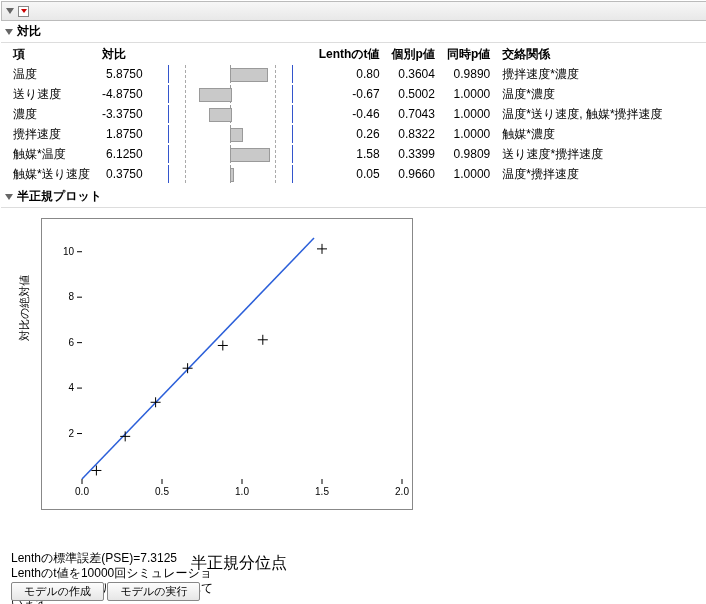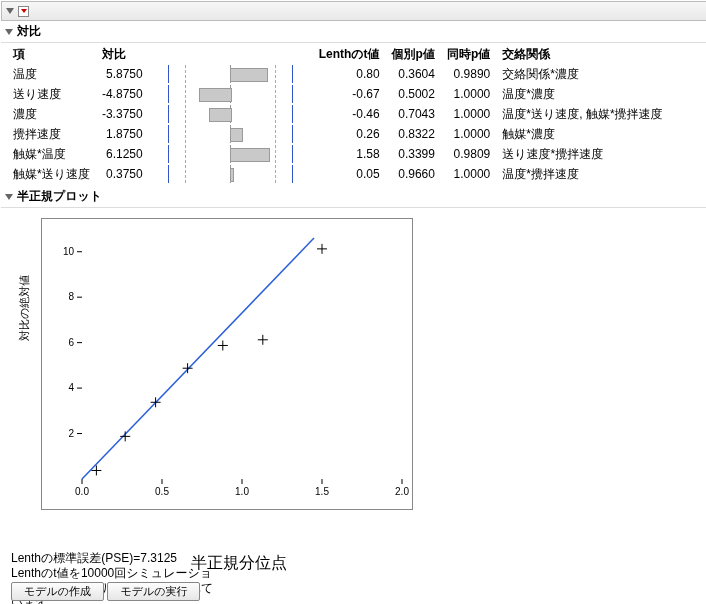--- a/index.html
+++ b/index.html
@@ -59,21 +59,21 @@
               <div style="position:absolute;top:0;bottom:0;left:30px;border-left:1px dashed #aaa"></div>
               <div style="position:absolute;top:0;bottom:0;left:120px;border-left:1px dashed #aaa"></div>
               <div style="position:absolute;top:0;bottom:0;left:13px;border-left:1px solid #35c"></div>
               <div style="position:absolute;top:0;bottom:0;left:137px;border-left:1px solid #35c"></div>
               <div class="bar" style="left:75px;width:36.71875px"></div>
             </div>
           </td>
           <td class="num">0.80</td>
           <td class="num">0.3604</td>
           <td class="num">0.9890</td>
-          <td>交絡関係*濃度</td>
+          <td>攪拌速度*濃度</td>
         </tr>
         <tr>
           <td>送り速度</td>
           <td class="num">-4.8750</td>
           <td class="chart-col">
             <div class="chart-cell">
               <div style="position:absolute;top:0;bottom:0;left:75px;border-left:1px solid #999"></div>
               <div style="position:absolute;top:0;bottom:0;left:30px;border-left:1px dashed #aaa"></div>
               <div style="position:absolute;top:0;bottom:0;left:120px;border-left:1px dashed #aaa"></div>
               <div style="position:absolute;top:0;bottom:0;left:13px;border-left:1px solid #35c"></div>

